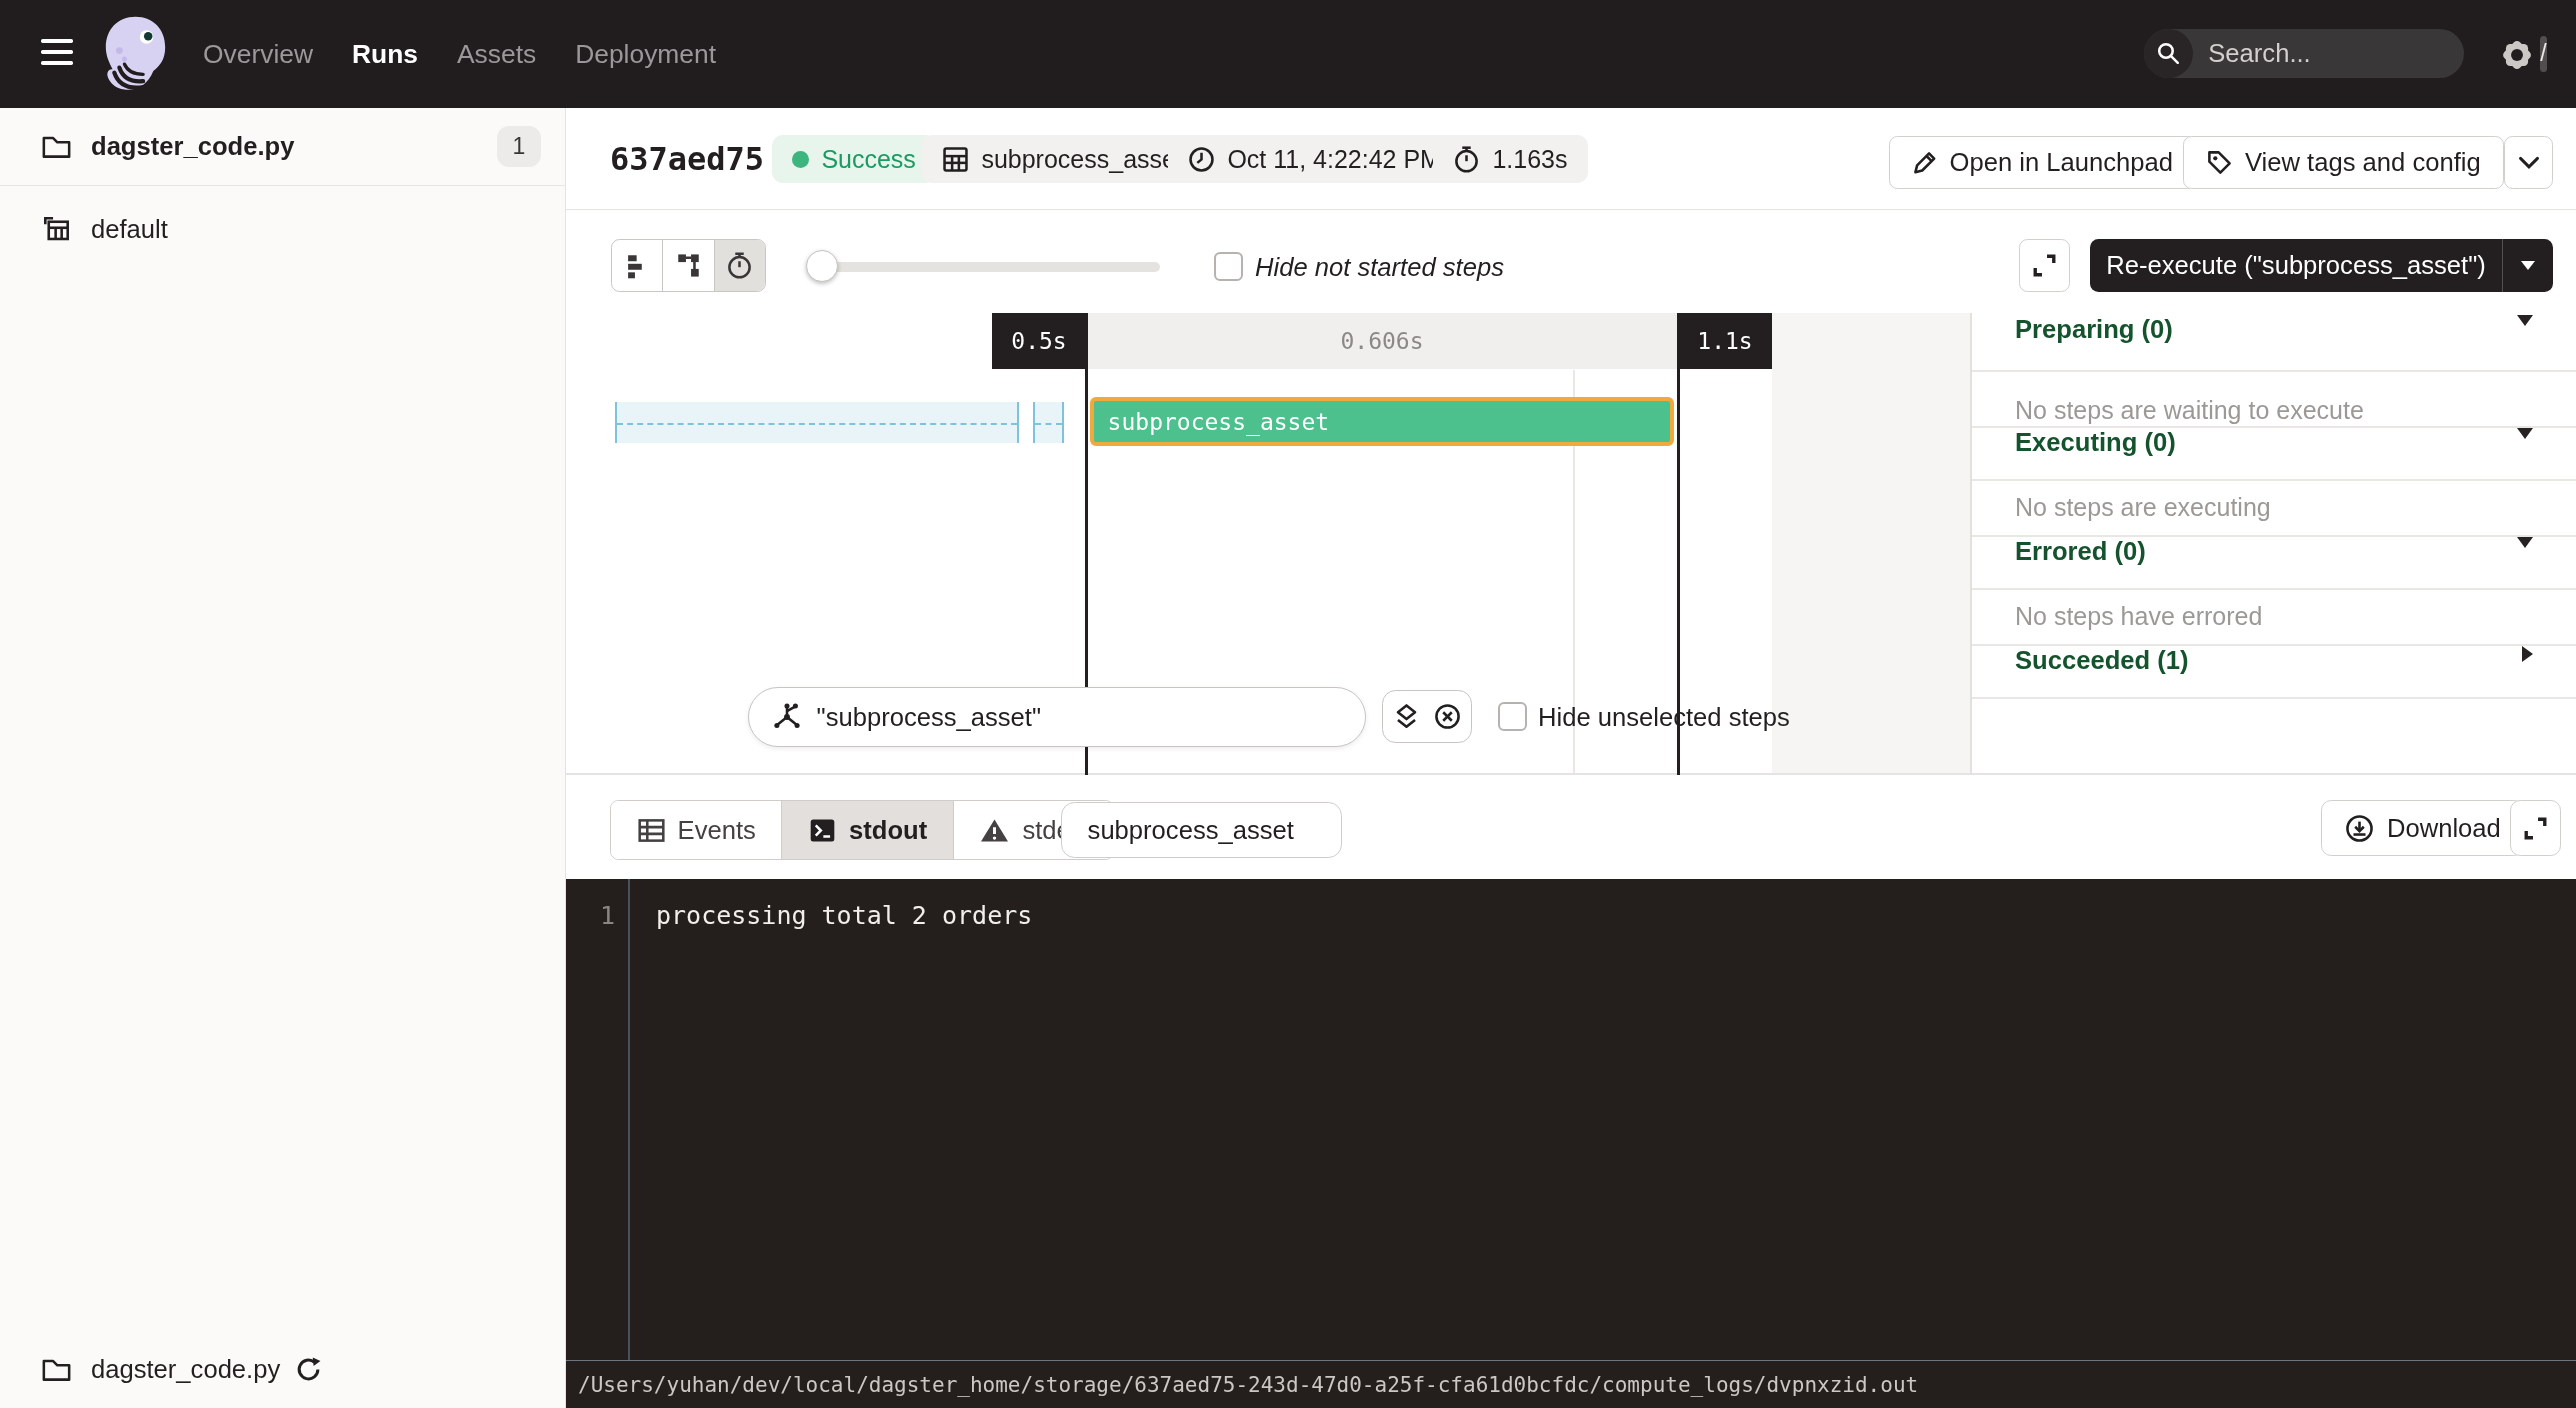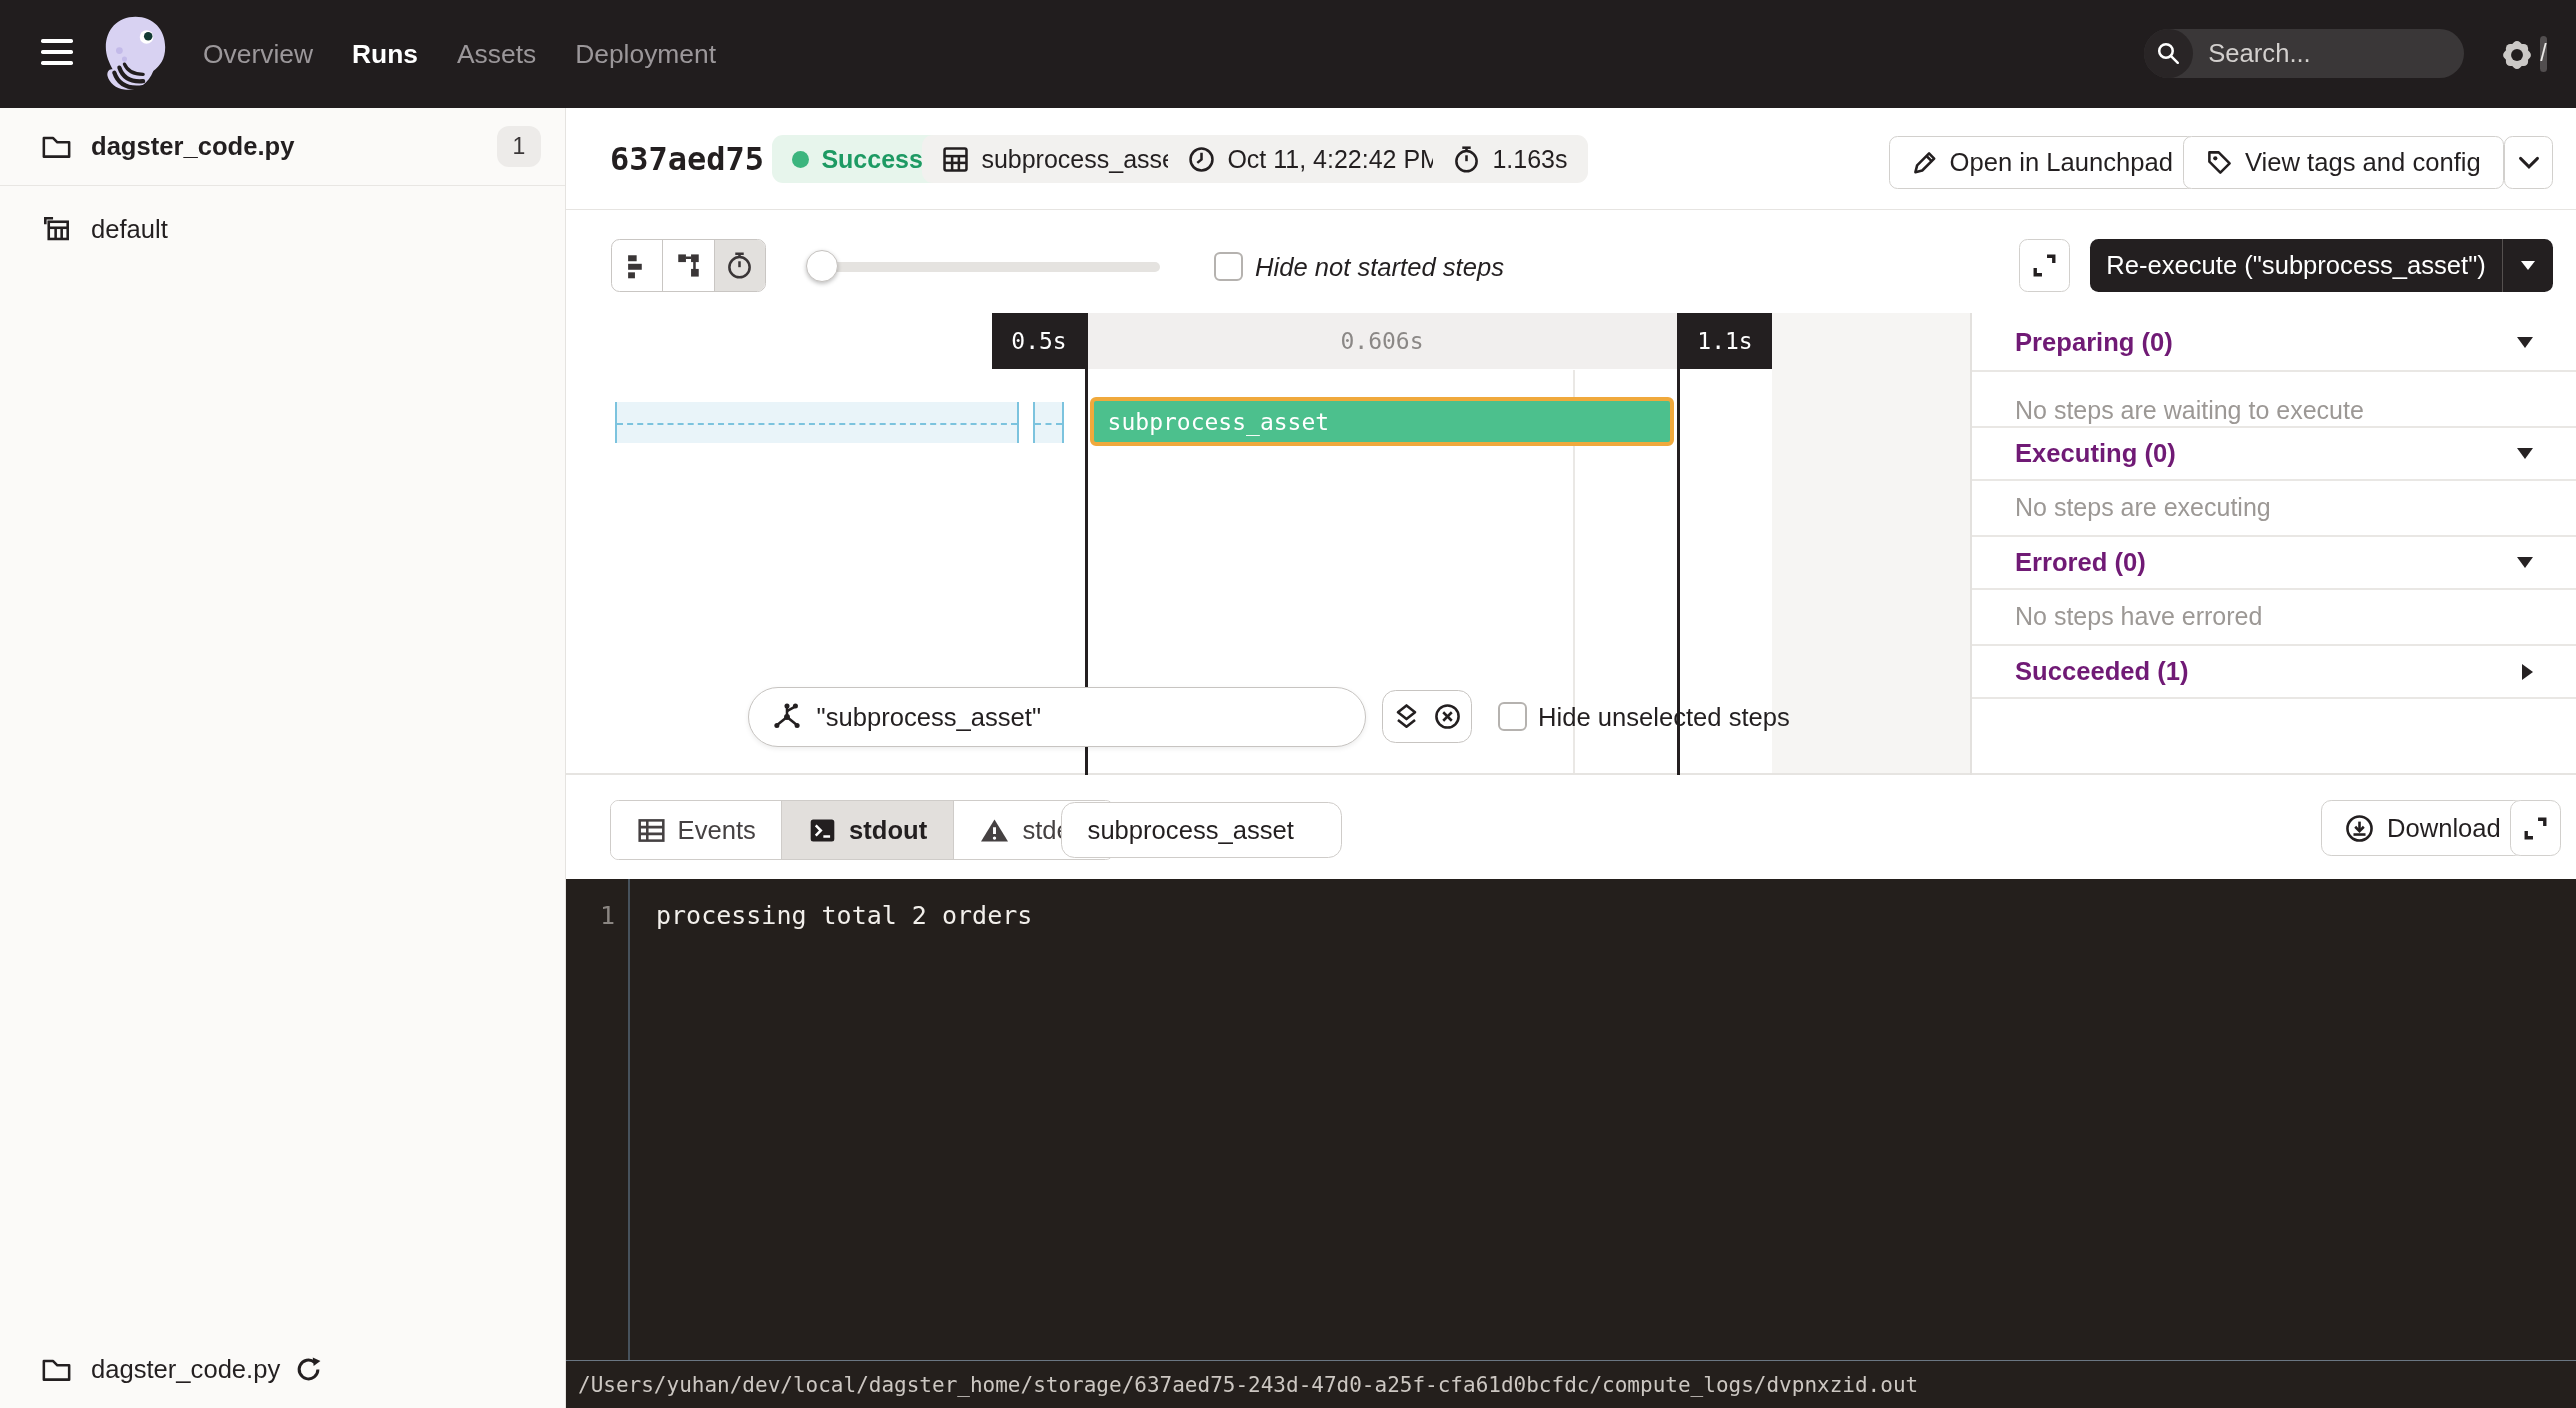--- a/index.html
+++ b/index.html
@@ -30,21 +30,21 @@
   .count-badge { margin-left:auto; min-width:44px; height:41px; background:#edebe9; border-radius:12px; font-size:23px; color:#3a3637; display:flex; align-items:center; justify-content:center; }
   .side-item { position:absolute; left:0; top:94px; width:100%; height:55px; display:flex; align-items:center; padding-left:41px; cursor:pointer; }
   .side-item .label { font-size:25.6px; margin-left:19px; }
   .side-footer { position:absolute; left:0; bottom:12px; width:100%; height:55px; display:flex; align-items:center; padding-left:41px; }
   .side-footer .label { font-size:25.6px; margin-left:19px; margin-right:13.6px; }
 
   
   .run-header-row { left:566px; top:108px; width:2010px; height:102px; background:#ffffff; border-bottom:1.7px solid #e6e4e1; }
   .run-id { left:610px; top:140px; font-size:32px; font-weight:bold; }
   .pill { position:absolute; top:135px; height:48px; border-radius:11px; background:#f2f1ef; display:inline-flex; align-items:center; padding:0 20.4px; font-size:25px; color:#231f20; gap:12px; }
-  .pill.success { background:#e7f5ec; color:#1d9a63; font-weight:700; }
+  .pill.success { background:#e7f5ec; color:#1d9a63; font-weight:400; }
   .dot { width:17px; height:17px; border-radius:50%; background:#3cb57e; }
   .btn { position:absolute; height:53px; border:1.7px solid #d2d0cd; border-radius:8.5px; background:#ffffff; display:inline-flex; align-items:center; justify-content:center; gap:12px; font-size:25.6px; color:#231f20; padding:12px 22px; cursor:pointer; }
 
   
   .toggle-group { left:611px; top:239px; width:155px; height:53px; border:1.7px solid #c9c6c3; border-radius:8.5px; display:flex; overflow:hidden; background:#ffffff; }
   .toggle-cell { flex:1; display:flex; align-items:center; justify-content:center; border-right:1.7px solid #c9c6c3; cursor:pointer; color:#3a3637; }
   .toggle-cell:last-child { border-right:none; }
   .toggle-cell.active { background:#e2e0dd; }
   .slider-track { left:811px; top:262px; width:349px; height:10.2px; background:#e5e3e0; border-radius:5.1px; cursor:pointer; }
   .slider-knob { left:806px; top:250px; width:32px; height:32px; border-radius:50%; background:#ffffff; border:1.7px solid #c6c3c0; box-shadow:0 1.7px 4.3px rgba(0,0,0,.25); cursor:grab; }
@@ -67,21 +67,21 @@
   .wait-box::after { content:""; position:absolute; left:0; right:0; top:50%; border-top:2.6px dashed #7cc3de; }
   .gantt-bar { left:1090px; top:397px; width:584px; height:49px; background:#4cc08d; border:4.3px solid #f0a93c; border-radius:6px; display:flex; align-items:center; padding-left:13.6px; z-index:2; cursor:pointer; }
   .gantt-bar .label { font-size:23px; color:#ffffff; }
   .gantt-bottom-border { left:566px; top:773px; width:2010px; height:1.7px; background:#e6e4e1; }
   .step-filter { left:748px; top:687px; width:618px; height:60px; background:#ffffff; border:1.7px solid #c7c4c1; border-radius:30px; display:flex; align-items:center; padding:0 17px 0 22px; z-index:5; box-shadow:0 1.7px 5.1px rgba(0,0,0,.08); }
   .step-filter input { flex:1; border:none; outline:none; font-size:25.6px; color:#231f20; margin-left:13.6px; background:transparent; font-family:"Liberation Sans",sans-serif; }
   .filter-btns { left:1382px; top:690px; width:90px; height:53px; background:#ffffff; border:1.7px solid #c7c4c1; border-radius:13.6px; display:flex; align-items:center; justify-content:center; gap:12px; z-index:5; }
 
   
   .panel-border { left:1970px; top:313px; width:1.7px; height:462px; background:#e3e1de; }
-  .panel-head { position:absolute; left:1972px; width:604px; display:flex; align-items:center; padding:0 43px; font-size:25.6px; font-weight:600; color:#701a75; cursor:pointer; }
+  .panel-head { position:absolute; left:1972px; width:604px; display:flex; padding:0 43px; font-size:25.6px; font-weight:600; color:#14532d; cursor:pointer; }
   .panel-head .pcaret { margin-left:auto; color:#262223; }
   .panel-body { position:absolute; left:1972px; width:604px; display:flex; align-items:center; padding:0 43px; font-size:25px; color:#9c9895; }
   .pdivider { position:absolute; left:1972px; width:604px; height:1.7px; background:#e9e7e4; }
 
   
   .tab-group { left:610px; top:800px; height:60px; border:1.7px solid #cfccc9; border-radius:8.5px; display:flex; overflow:hidden; background:#ffffff; }
   .tab { display:flex; align-items:center; gap:12px; padding:0 25.6px; font-size:25.6px; color:#454142; border-right:1.7px solid #cfccc9; cursor:pointer; background:#ffffff; }
   .tab:last-child { border-right:none; }
   .tab.active { background:#e2dfdc; color:#231f20; font-weight:600; }
   .step-select { left:1061px; top:802px; width:281px; height:56px; border:1.7px solid #cfccc9; border-radius:13.6px; background:#ffffff; display:flex; align-items:center; padding-left:25.6px; font-size:25.6px; cursor:pointer; }

